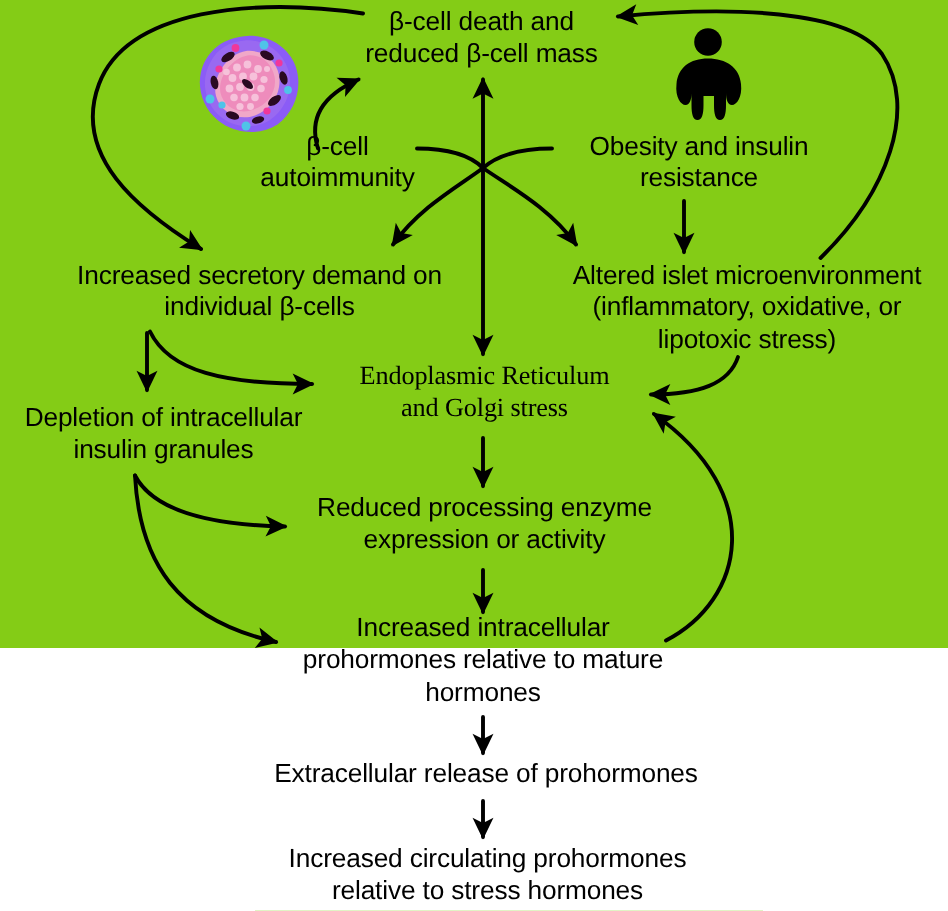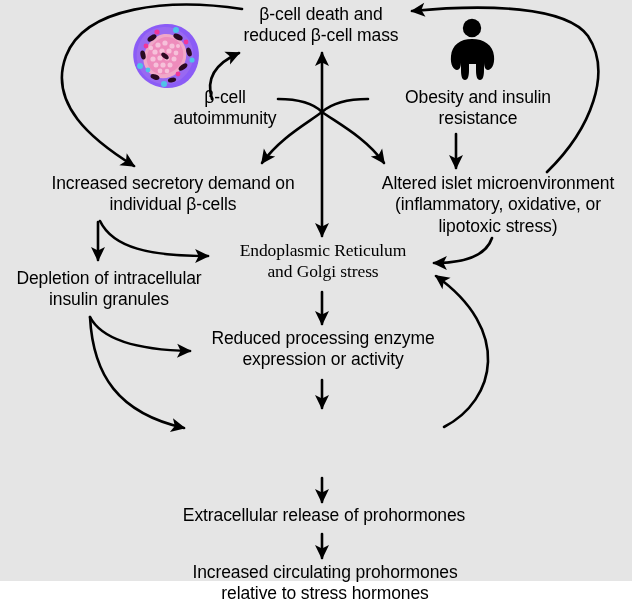--- a/index.html
+++ b/index.html
@@ -2,35 +2,35 @@
 <html><head>
 <meta charset="utf-8">
 <title>Beta-cell dysfunction pathway diagram</title>
 <style>
   html,body{margin:0;padding:0;background:#ffffff;}
   body{
     width:632px;height:607px;overflow:hidden;
     font-family:"Liberation Sans","DejaVu Sans",sans-serif;
     color:#000;
   }
-  #diagram{position:relative;width:632px;height:581px;background:#e5e5e5;}
+  #diagram{position:relative;width:632px;height:432px;background:#84cc16;}
   svg.layer{position:absolute;left:0;top:0;width:632px;height:607px;}
   .node{
     position:absolute;
     text-align:center;
     font-size:17.5px;
     line-height:1.22;
     color:#000;
     letter-spacing:-0.1px;
     white-space:pre-line;
   }
   
   #n-death   {left:206px;top:4px;   width:230px;}
   #n-auto    {left:150px;top:87px;  width:150px;}
-  #n-obese   {left:388px;top:87px;  width:180px;text-align:center;}
+  #n-obese   {left:376px;top:87px;  width:180px;text-align:center;}
   #n-secret  {left:8px;  top:173px; width:330px;}
   #n-altered {left:362px;top:173px; width:272px;}
   #n-er      {left:198px;top:240px; width:250px;font-family:Liberation Serif, serif;}
   #n-deplete {left:-2px; top:268px; width:222px;}
   #n-reduced {left:188px;top:328px; width:270px;}
   #n-prohorm {left:172px;top:408px; width:300px;}
   #n-extra   {left:150px;top:505px; width:348px;}
   #n-circ    {left:160px;top:562px; width:330px;}
   .islet{position:absolute;left:131px;top:22px;width:70px;height:68px;}
   .person{position:absolute;left:444px;top:18px;width:58px;height:64px;}
@@ -174,17 +174,20 @@
 individual β-cells</div>
   <div class="node" id="n-altered">Altered islet microenvironment
 (inflammatory, oxidative, or
 lipotoxic stress)</div>
   <div class="node" id="n-er">Endoplasmic Reticulum
 and Golgi stress</div>
   <div class="node" id="n-deplete">Depletion of intracellular
 insulin granules</div>
   <div class="node" id="n-reduced">Reduced processing enzyme
 expression or activity</div>
+  <div class="node" id="n-prohorm">Increased intracellular
+prohormones relative to mature
+hormones</div>
   <div class="node" id="n-extra">Extracellular release of prohormones</div>
   <div class="node" id="n-circ">Increased circulating prohormones
 relative to stress hormones</div>
 
 </div>
 
 </body></html>

